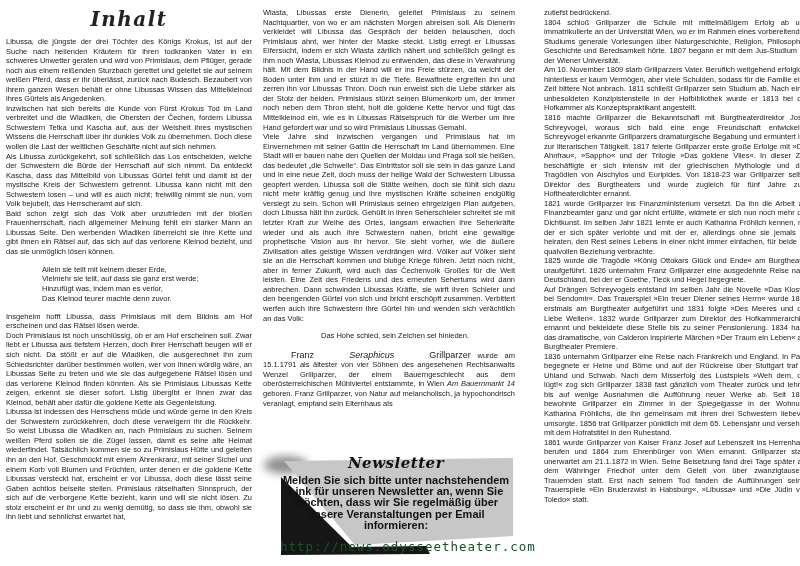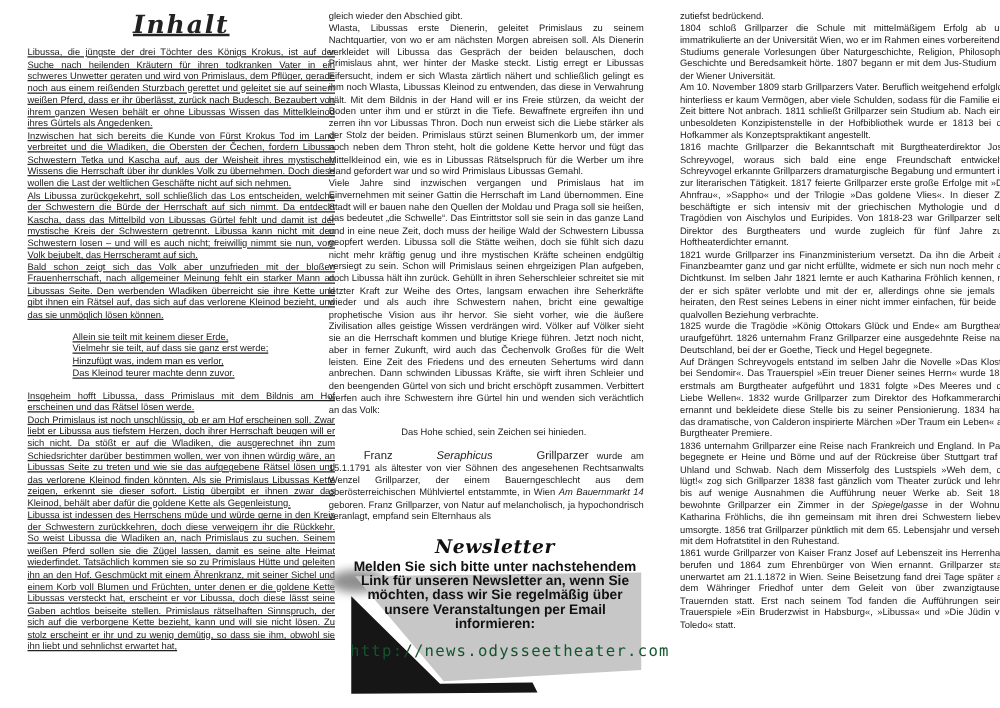--- a/index.html
+++ b/index.html
@@ -1,37 +1,37 @@
 <!DOCTYPE html>
 <html lang="de"><head>
 <meta charset="utf-8">
 <style>
   html,body{margin:0;padding:0;}
   body{
     width:800px;height:566px;position:relative;background:#ffffff;
     font-family:"Liberation Sans",sans-serif;color:#222;overflow:hidden;
   }
   .col{position:absolute;top:8px;font-size:7.5px;line-height:9.55px;text-align:justify;}
-  #col1{left:22px;width:246px;text-decoration:underline;}
+  #col1{left:6px;width:246px;}
   #col2{left:263px;width:252px;}
   #col3{left:544px;width:264px;}
   .page-title{
     font-family:"DejaVu Serif",serif;font-style:italic;font-weight:bold;
     font-size:20px;line-height:22px;text-align:center;margin:0 0 7px 0;letter-spacing:1.5px;
   }
   .para{margin:0;text-align:justify;}
   .poem{margin:8px 0 8px 36px;text-align:left;line-height:9.8px;}
   .poem2{margin-left:58px;}
   .poem-line{display:block;}
   .bio{margin-top:10px;}
   .bio-name{font-weight:normal;font-size:9px;padding-left:28px;}
   .it{font-style:italic;}
   
   .nl-svg{position:absolute;left:252px;top:450px;width:290px;height:112px;}
-  .nl-text{position:absolute;left:280px;top:429px;width:232px;text-align:center;color:#111;}
+  .nl-text{position:absolute;left:280px;top:455px;width:232px;text-align:center;color:#111;}
   .nl-title{
     font-family:"DejaVu Serif",serif;font-style:italic;font-weight:bold;
     font-size:15px;line-height:17px;margin:0 0 3px 0;letter-spacing:0.5px;
   }
   .nl-body{font-size:11px;font-weight:bold;line-height:11.2px;margin:0;}
   .nl-url{
     display:inline-block;margin-top:8px;color:#14532d;text-decoration:none;
     font-family:"DejaVu Sans Mono",monospace;font-size:12.5px;letter-spacing:1px;
   }
 </style>
@@ -49,21 +49,20 @@
     <span class="poem-line">Vielmehr sie teilt, auf dass sie ganz erst werde;</span>
     <span class="poem-line">Hinzufügt was, indem man es verlor,</span>
     <span class="poem-line">Das Kleinod teurer machte denn zuvor.</span>
   </div>
   <p class="para">Insgeheim hofft Libussa, dass Primislaus mit dem Bildnis am Hof erscheinen und das Rätsel lösen werde.</p>
   <p class="para">Doch Primislaus ist noch unschlüssig, ob er am Hof erscheinen soll. Zwar liebt er Libussa aus tiefstem Herzen, doch ihrer Herrschaft beugen will er sich nicht. Da stößt er auf die Wladiken, die ausgerechnet ihn zum Schiedsrichter darüber bestimmen wollen, wer von ihnen würdig wäre, an Libussas Seite zu treten und wie sie das aufgegebene Rätsel lösen und das verlorene Kleinod finden könnten. Als sie Primislaus Libussas Kette zeigen, erkennt sie dieser sofort. Listig übergibt er ihnen zwar das Kleinod, behält aber dafür die goldene Kette als Gegenleistung.</p>
   <p class="para">Libussa ist indessen des Herrschens müde und würde gerne in den Kreis der Schwestern zurückkehren, doch diese verweigern ihr die Rückkehr. So weist Libussa die Wladiken an, nach Primislaus zu suchen. Seinem weißen Pferd sollen sie die Zügel lassen, damit es seine alte Heimat wiederfindet. Tatsächlich kommen sie so zu Primislaus Hütte und geleiten ihn an den Hof. Geschmückt mit einem Ährenkranz, mit seiner Sichel und einem Korb voll Blumen und Früchten, unter denen er die goldene Kette Libussas versteckt hat, erscheint er vor Libussa, doch diese lässt seine Gaben achtlos beiseite stellen. Primislaus rätselhaften Sinnspruch, der sich auf die verborgene Kette bezieht, kann und will sie nicht lösen. Zu stolz erscheint er ihr und zu wenig demütig, so dass sie ihm, obwohl sie ihn liebt und sehnlichst erwartet hat,</p>
 </div>
 
 <div class="col" id="col2">
-  <p class="para">gleich wieder den Abschied gibt.</p>
   <p class="para">Wlasta, Libussas erste Dienerin, geleitet Primislaus zu seinem Nachtquartier, von wo er am nächsten Morgen abreisen soll. Als Dienerin verkleidet will Libussa das Gespräch der beiden belauschen, doch Primislaus ahnt, wer hinter der Maske steckt. Listig erregt er Libussas Eifersucht, indem er sich Wlasta zärtlich nähert und schließlich gelingt es ihm noch Wlasta, Libussas Kleinod zu entwenden, das diese in Verwahrung hält. Mit dem Bildnis in der Hand will er ins Freie stürzen, da weicht der Boden unter ihm und er stürzt in die Tiefe. Bewaffnete ergreifen ihn und zerren ihn vor Libussas Thron. Doch nun erweist sich die Liebe stärker als der Stolz der beiden. Primislaus stürzt seinen Blumenkorb um, der immer noch neben dem Thron steht, holt die goldene Kette hervor und fügt das Mittelkleinod ein, wie es in Libussas Rätselspruch für die Werber um ihre Hand gefordert war und so wird Primislaus Libussas Gemahl.</p>
   <p class="para">Viele Jahre sind inzwischen vergangen und Primislaus hat im Einvernehmen mit seiner Gattin die Herrschaft im Land übernommen. Eine Stadt will er bauen nahe den Quellen der Moldau und Praga soll sie heißen, das bedeutet „die Schwelle“. Das Eintrittstor soll sie sein in das ganze Land und in eine neue Zeit, doch muss der heilige Wald der Schwestern Libussa geopfert werden. Libussa soll die Stätte weihen, doch sie fühlt sich dazu nicht mehr kräftig genug und ihre mystischen Kräfte scheinen endgültig versiegt zu sein. Schon will Primislaus seinen ehrgeizigen Plan aufgeben, doch Libussa hält ihn zurück. Gehüllt in ihren Seherschleier schreitet sie mit letzter Kraft zur Weihe des Ortes, langsam erwachen ihre Seherkräfte wieder und als auch ihre Schwestern nahen, bricht eine gewaltige prophetische Vision aus ihr hervor. Sie sieht vorher, wie die äußere Zivilisation alles geistige Wissen verdrängen wird. Völker auf Völker sieht sie an die Herrschaft kommen und blutige Kriege führen. Jetzt noch nicht, aber in ferner Zukunft, wird auch das Čechenvolk Großes für die Welt leisten. Eine Zeit des Friedens und des erneuten Sehertums wird dann anbrechen. Dann schwinden Libussas Kräfte, sie wirft ihren Schleier und den beengenden Gürtel von sich und bricht erschöpft zusammen. Verbittert werfen auch ihre Schwestern ihre Gürtel hin und wenden sich verächtlich an das Volk:</p>
   <div class="poem poem2">
     <span class="poem-line">Das Hohe schied, sein Zeichen sei hinieden.</span>
   </div>
   <p class="para bio"><span class="bio-name">Franz </span><span class="bio-name it">Seraphicus</span><span class="bio-name"> Grillparzer</span><span> wurde am 15.1.1791 als ältester von vier Söhnen des angesehenen Rechtsanwalts Wenzel Grillparzer, der einem Bauerngeschlecht aus dem oberösterreichischen Mühlviertel entstammte, in Wien </span><span class="it">Am Bauernmarkt 14</span><span> geboren. Franz Grillparzer, von Natur auf melancholisch, ja hypochondrisch veranlagt, empfand sein Elternhaus als</span></p>
 </div>
 
 <div class="col" id="col3">
   <p class="para">zutiefst bedrückend.</p>

